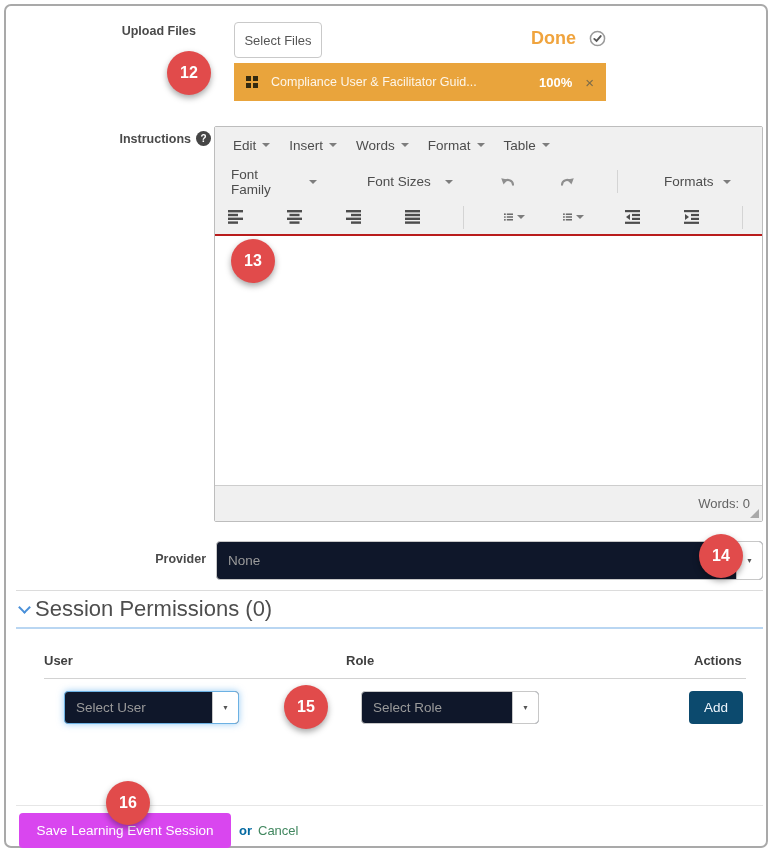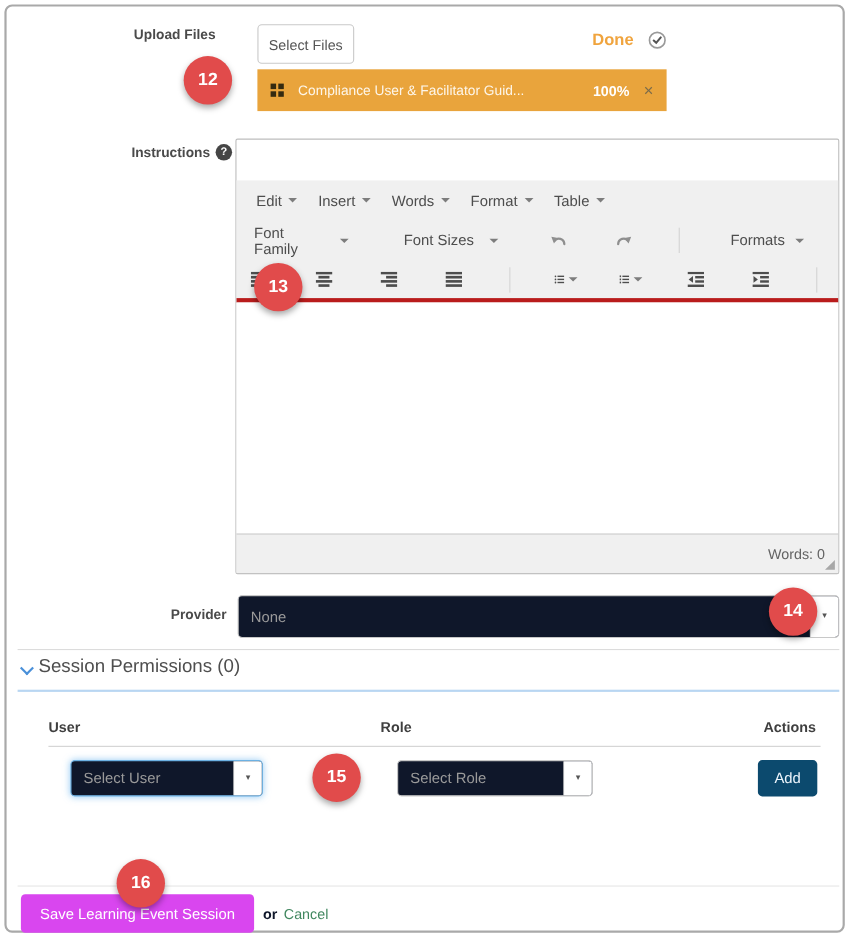--- a/index.html
+++ b/index.html
@@ -30,21 +30,21 @@
   .select-files-btn {
     position: absolute; left: 228px; top: 16px; width: 88px; height: 36px;
     background: #fff; border: 1px solid #c9c9c9; border-radius: 4px;
     font-family: "Liberation Sans", sans-serif; font-size: 13px; color: #555;
     cursor: pointer;
   }
   .done-row {
     position: absolute; left: 500px; top: 22px; width: 100px;
     display: flex; justify-content: flex-end; align-items: center; gap: 13px;
   }
-  .done-text { color: #f0a43e; font-weight: bold; font-size: 15px; }
+  .done-text { color: #f0a43e; font-weight: bold; font-size: 18px; }
   .file-bar {
     position: absolute; left: 228px; top: 57px; width: 372px; height: 38px;
     background: #e9a43c; display: flex; align-items: center;
     padding: 0 12px; gap: 13px;
   }
   .grid-icon {
     display: grid; grid-template-columns: 5px 5px; grid-template-rows: 5px 5px;
     gap: 2px; flex: 0 0 auto;
   }
   .grid-icon i { background: #342a10; display:block; }
@@ -59,21 +59,21 @@
     display: flex; align-items: center; justify-content: center;
     box-shadow: 0 3px 6px rgba(0,0,0,0.35); z-index: 20;
   }
 
   
   .editor {
     position: absolute; left: 208px; top: 120px; width: 549px; height: 396px;
     border: 1px solid #bdbdbd; border-radius: 2px; background: #fff;
     display: flex; flex-direction: column;
   }
-  .mce-top { background: #f0f0f0; border-bottom: 4px solid #b91c1c; margin-top: 37px; }
+  .mce-top { background: #f0f0f0; border-bottom: 2px solid #b91c1c; }
   .menubar { height: 36px; display: flex; align-items: center; padding: 0 9px; }
   .menu-item {
     display: flex; align-items: center; gap: 6px;
     padding: 5px 10px 5px 9px; font-size: 13.5px; color: #4d4d4d; cursor: pointer;
   }
   .caret {
     width: 0; height: 0; display: inline-block;
     border-left: 4px solid transparent; border-right: 4px solid transparent;
     border-top: 4px solid #7d7d7d;
   }
@@ -133,40 +133,40 @@
   }
 
   
   .divider { position: absolute; height: 1px; background: #dcdcdc; }
   .sp-chevron {
     position: absolute; left: 14px; top: 597px; width: 9px; height: 9px;
     border-right: 2px solid #4a90d9; border-bottom: 2px solid #4a90d9;
     transform: rotate(45deg); cursor: pointer;
   }
   .sp-title {
-    position: absolute; left: 29px; top: 590px; font-size: 17px; color: #4e4e4e;
+    position: absolute; left: 29px; top: 590px; font-size: 22px; color: #4e4e4e;
   }
   .sp-underline {
     position: absolute; left: 10px; top: 621px; width: 747px; height: 2px;
     background: #b9d6f2;
   }
   .col-header { position: absolute; top: 647px; font-weight: bold; font-size: 13px; color: #3f3f3f; }
   .add-btn {
     position: absolute; left: 683px; top: 685px; width: 54px; height: 33px;
     background: #0c4a6e; color: #edf5fc; border: 0; border-radius: 4px;
     font-family: "Liberation Sans", sans-serif; font-size: 13.5px; cursor: default;
   }
 
   
   .save-btn {
     position: absolute; left: 13px; top: 807px; width: 212px; height: 35px;
     background: #d946ef; color: #fff; border: 0; border-radius: 4px;
     font-family: "Liberation Sans", sans-serif; font-size: 13.5px; cursor: pointer;
   }
-  .or-text { position: absolute; left: 233px; top: 817px; font-size: 13px; font-weight: bold; color: #0f172a; }
+  .or-text { position: absolute; left: 233px; top: 817px; font-size: 13px; font-weight: bold; color: #0369a1; }
   .cancel-link { position: absolute; left: 252px; top: 817px; font-size: 13px; color: #41875f; cursor: pointer; text-decoration: none; }
 </style>
 </head>
 <body>
 
 <div class="frame">
 
   <div class="form-label" style="left:40px; top:18px; width:150px;">Upload Files</div>
 
   <button class="select-files-btn">Select Files</button>

